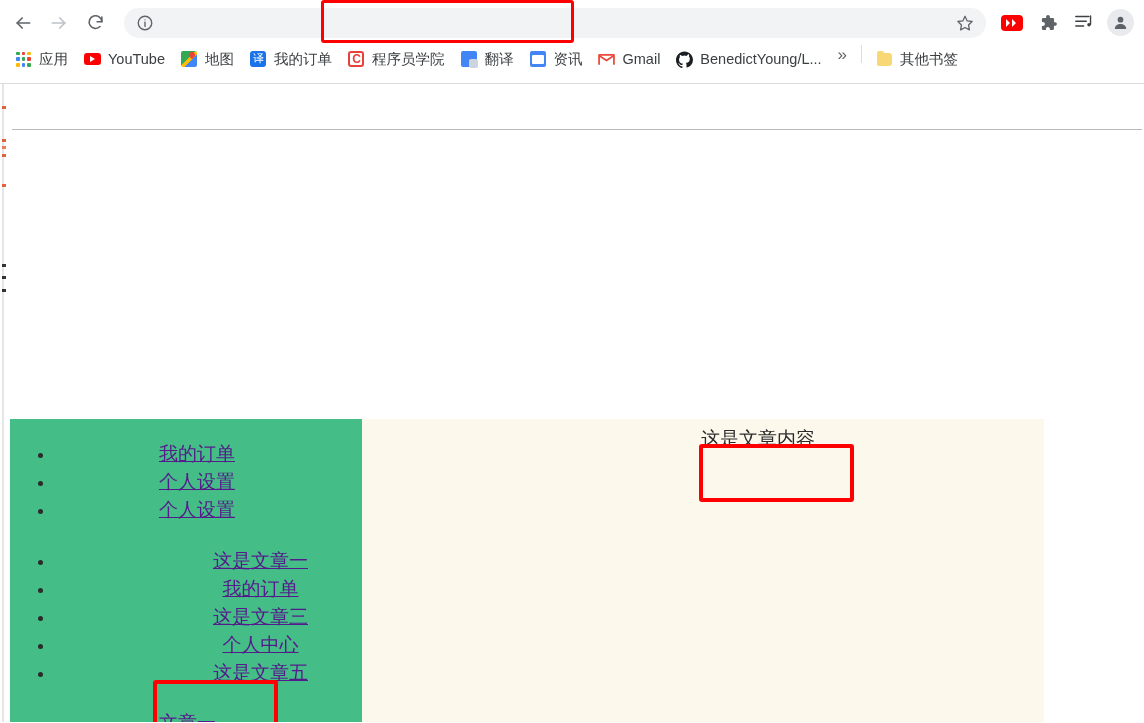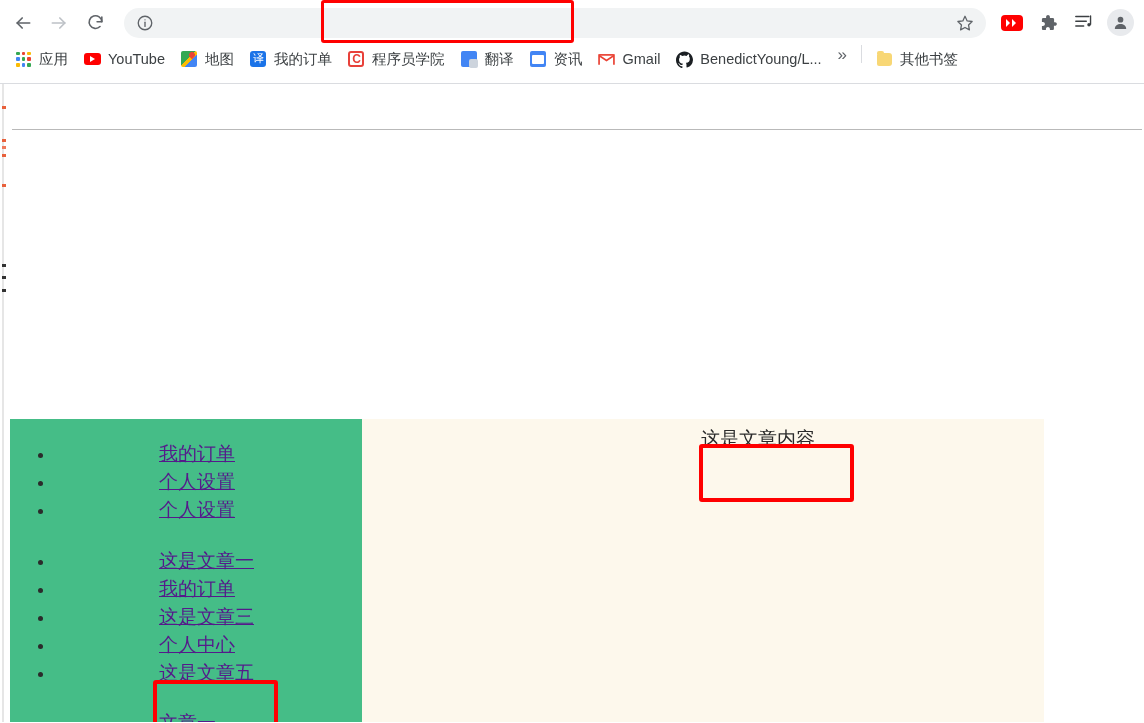--- a/index.html
+++ b/index.html
@@ -347,21 +347,21 @@
     position: relative;
     text-align: center;
   }
 
   ul.side-list {
     list-style: disc;
     margin: 0;
     padding: 21px 0 0 44px;
     color: #2b2b2b;
   }
-  ul.side-list.second { padding-top: 23px; }
+  ul.side-list.second { padding-top: 23px; text-align: center; }
   ul.side-list.third  { padding-top: 22px; }
   ul.side-list li {
     height: 28px;
     line-height: 28px;
   }
   ul.side-list li::marker { font-size: 15px; }
   ul.side-list a {
     display: inline-block;
     margin-left: 105px;
     color: #551a8b;

